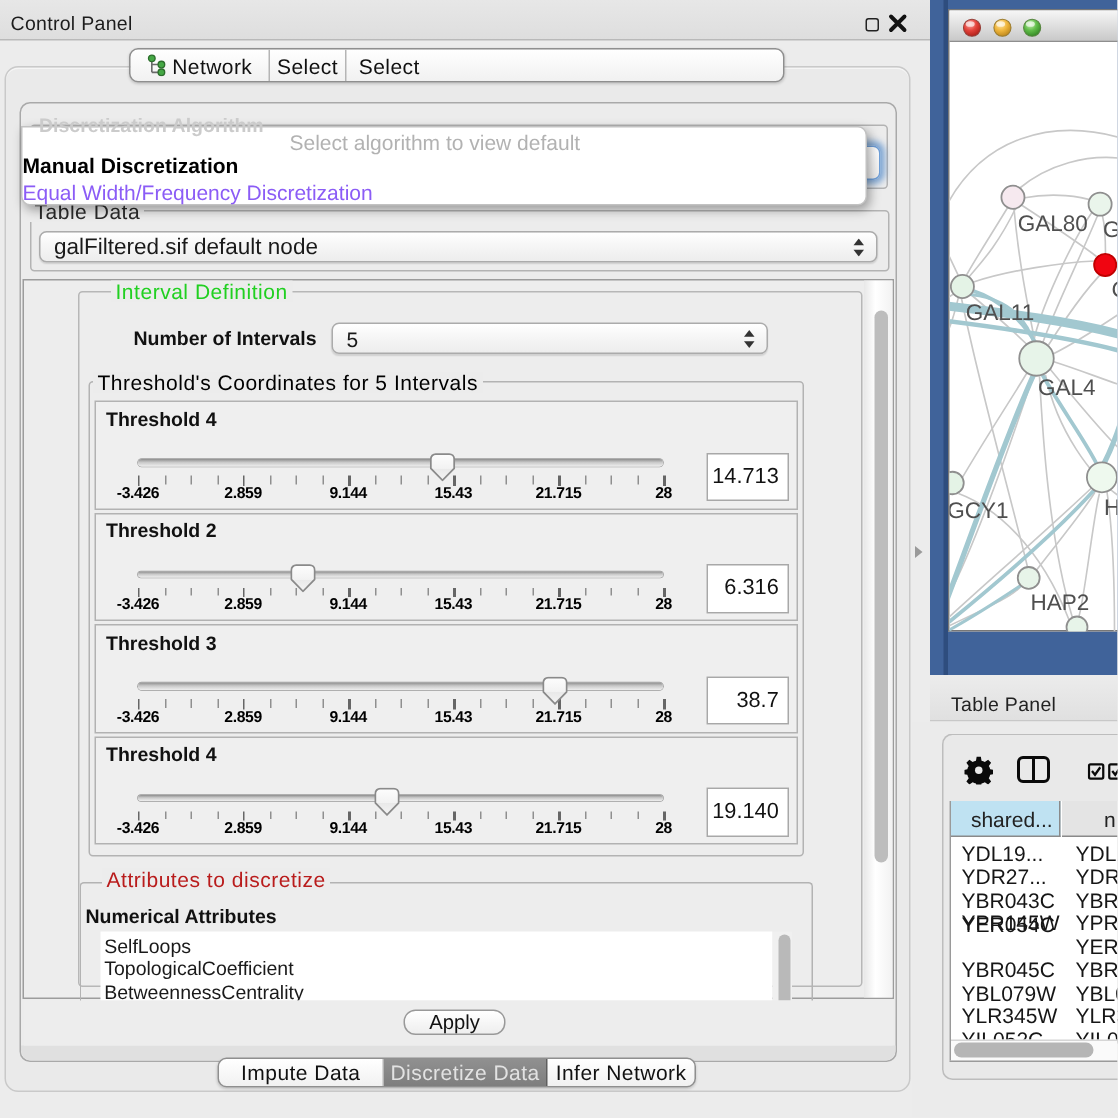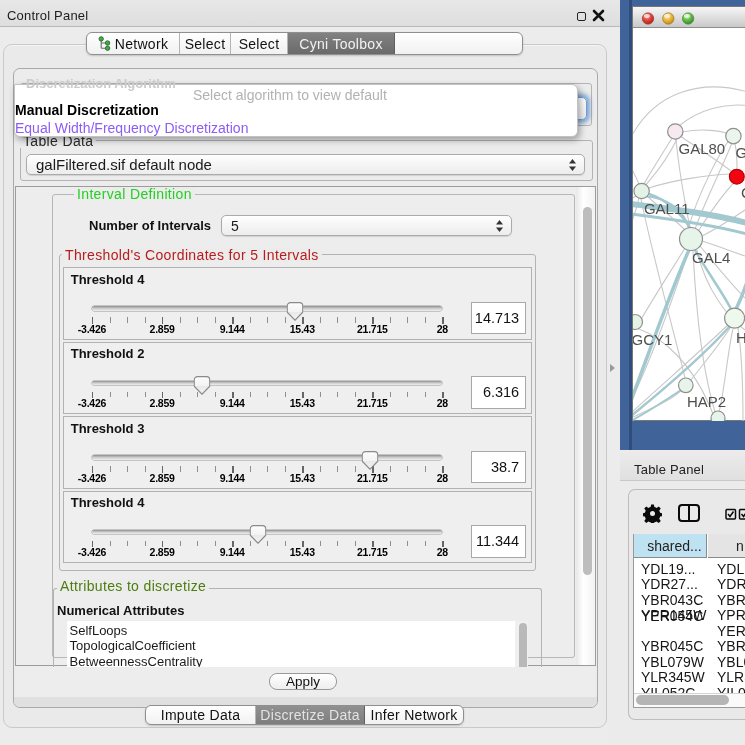--- a/index.html
+++ b/index.html
@@ -46,21 +46,20 @@
 
 <div class="seg" style="left:86px;top:32px;width:437px">
  <div style="width:93px"><svg width="13" height="15" viewBox="0 0 13 15" style="margin-right:4px">
         <path d="M3.2 3 V12.2 M3.2 7 H9.4 M3.2 12.2 H9.4" stroke="#6a6a6a" stroke-width="1.1" fill="none"></path>
         <circle cx="3.2" cy="2.9" r="2.2" fill="#45a845" stroke="#2d6e2d" stroke-width=".9"></circle>
         <circle cx="9.6" cy="7" r="2.2" fill="#45a845" stroke="#2d6e2d" stroke-width=".9"></circle>
         <circle cx="9.6" cy="12.2" r="2.2" fill="#45a845" stroke="#2d6e2d" stroke-width=".9"></circle>
       </svg>Network</div>
  <div style="width:51px">Select</div>
  <div style="width:57px">Select</div>
- <div class="sel" style="width:107px">Cyni Toolbox</div>
 </div>
 
 <div class="grp" style="left:20px;top:83px;width:572px;height:43px"></div>
 <div class="combo" style="left:26px;top:97px;width:561px;height:23px;box-shadow:0 0 4px 2.5px rgba(70,130,200,.65);border-color:#6f9fd8"></div>
 
 <div class="grp" style="left:20px;top:140px;width:573px;height:41px"></div>
 <div class="gt" style="left:20px;top:134px;color:#2a2a2a">Table Data</div>
 <div class="combo" style="left:26px;top:154px;width:558.5px;height:21px">galFiltered.sif default node
  <svg class="car" viewBox="0 0 9 12">
       <path d="M4.5 0 L8 4.5 L1 4.5 Z" fill="#333"></path>
@@ -77,21 +76,21 @@
 
 <div class="ab" style="left:89px;top:218px;font-size:13px;font-weight:bold;color:#111">Number of Intervals</div>
 <div class="combo" style="left:221px;top:215px;width:291px;height:21px;font-size:14px">5
  <svg class="car" viewBox="0 0 9 12">
       <path d="M4.5 0 L8 4.5 L1 4.5 Z" fill="#333"></path>
       <path d="M4.5 12 L8 7.5 L1 7.5 Z" fill="#333"></path>
     </svg>
 </div>
 
 <div class="grp" style="left:58.5px;top:254px;width:477.5px;height:316.5px"></div>
-<div class="gt" style="left:62px;top:248px;color:#b91c1c">Threshold's Coordinates for 5 Intervals</div>
+<div class="gt" style="left:62px;top:248px;color:#000000">Threshold's Coordinates for 5 Intervals</div>
 <div id="thr">
     <div class="tpanel" style="top:267px">
       <b>Threshold 4</b>
       <div class="track"></div>
       <div class="tick" style="left:28.3px;height:6.5px;background:#666;width:1.4px"></div>
       <div class="tick" style="left:45.82px"></div>
       <div class="tick" style="left:63.34px"></div>
       <div class="tick" style="left:80.86px"></div>
       <div class="tick" style="left:98.38px;height:6.5px;background:#666;width:1.4px"></div>
       <div class="tick" style="left:115.89999999999999px"></div>
@@ -249,26 +248,26 @@
         <defs>
           <linearGradient id="tg3" x1="0" y1="0" x2="0" y2="1">
             <stop offset="0" stop-color="#fdfdfd"></stop>
             <stop offset=".55" stop-color="#f2f2f2"></stop>
             <stop offset=".56" stop-color="#e9e9e9"></stop>
             <stop offset="1" stop-color="#f4f4f4"></stop>
           </linearGradient>
         </defs>
         <path d="M4 .7 h9 a3.3 3.3 0 0 1 3.3 3.3 v6.2 L8.5 18.2 L.7 10.2 V4 A3.3 3.3 0 0 1 4 .7 Z" fill="url(#tg3)" stroke="#8a8a8a" stroke-width="1.2"></path>
       </svg>
-      <div class="vbox">11.344</div>
+      <div class="vbox">19.140</div>
     </div>
   </div>
 
 <div class="grp" style="left:52.5px;top:587.5px;width:489.5px;height:100px;border-bottom:none"></div>
-<div class="gt" style="left:57px;top:578.5px;color:#4d7c0f">Attributes to discretize</div>
+<div class="gt" style="left:68px;top:578.5px;color:#b91c1c">Attributes to discretize</div>
 <div class="ab" style="left:57px;top:602.5px;font-size:13px;font-weight:bold;color:#111">Numerical Attributes</div>
 <div class="ab" style="left:66.5px;top:620.5px;width:448.5px;height:46px;background:#fff;overflow:hidden">
  <div style="position:absolute;left:3px;top:2px;font-size:13px;color:#1a1a1a">SelfLoops</div>
  <div style="position:absolute;left:3px;top:17.5px;font-size:13px;color:#1a1a1a">TopologicalCoefficient</div>
  <div style="position:absolute;left:3px;top:33px;font-size:13px;color:#1a1a1a">BetweennessCentrality</div>
 </div>
 <div class="ab" style="left:515px;top:620.5px;width:13px;height:46px;background:#f0f0f0"></div>
 <div class="ab" style="left:518.5px;top:622.5px;width:8.5px;height:44px;border-radius:4px 4px 0 0;background:#b9b9b9"></div>
 
 <div class="ab" style="left:16px;top:666.5px;width:579px;height:30px;background:#ededed"></div>

